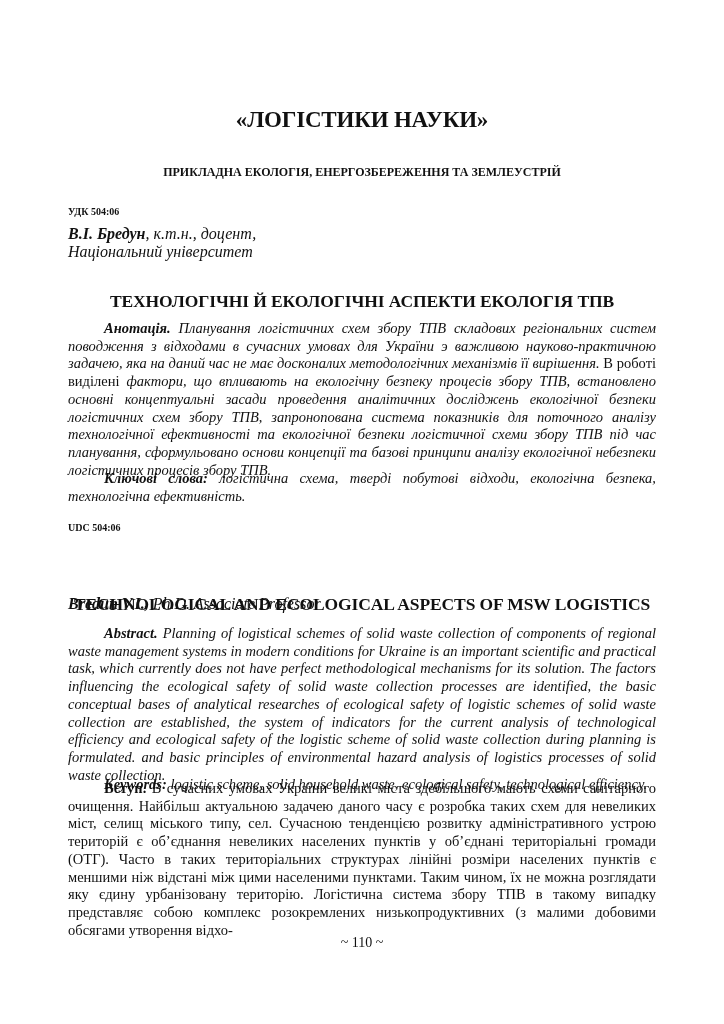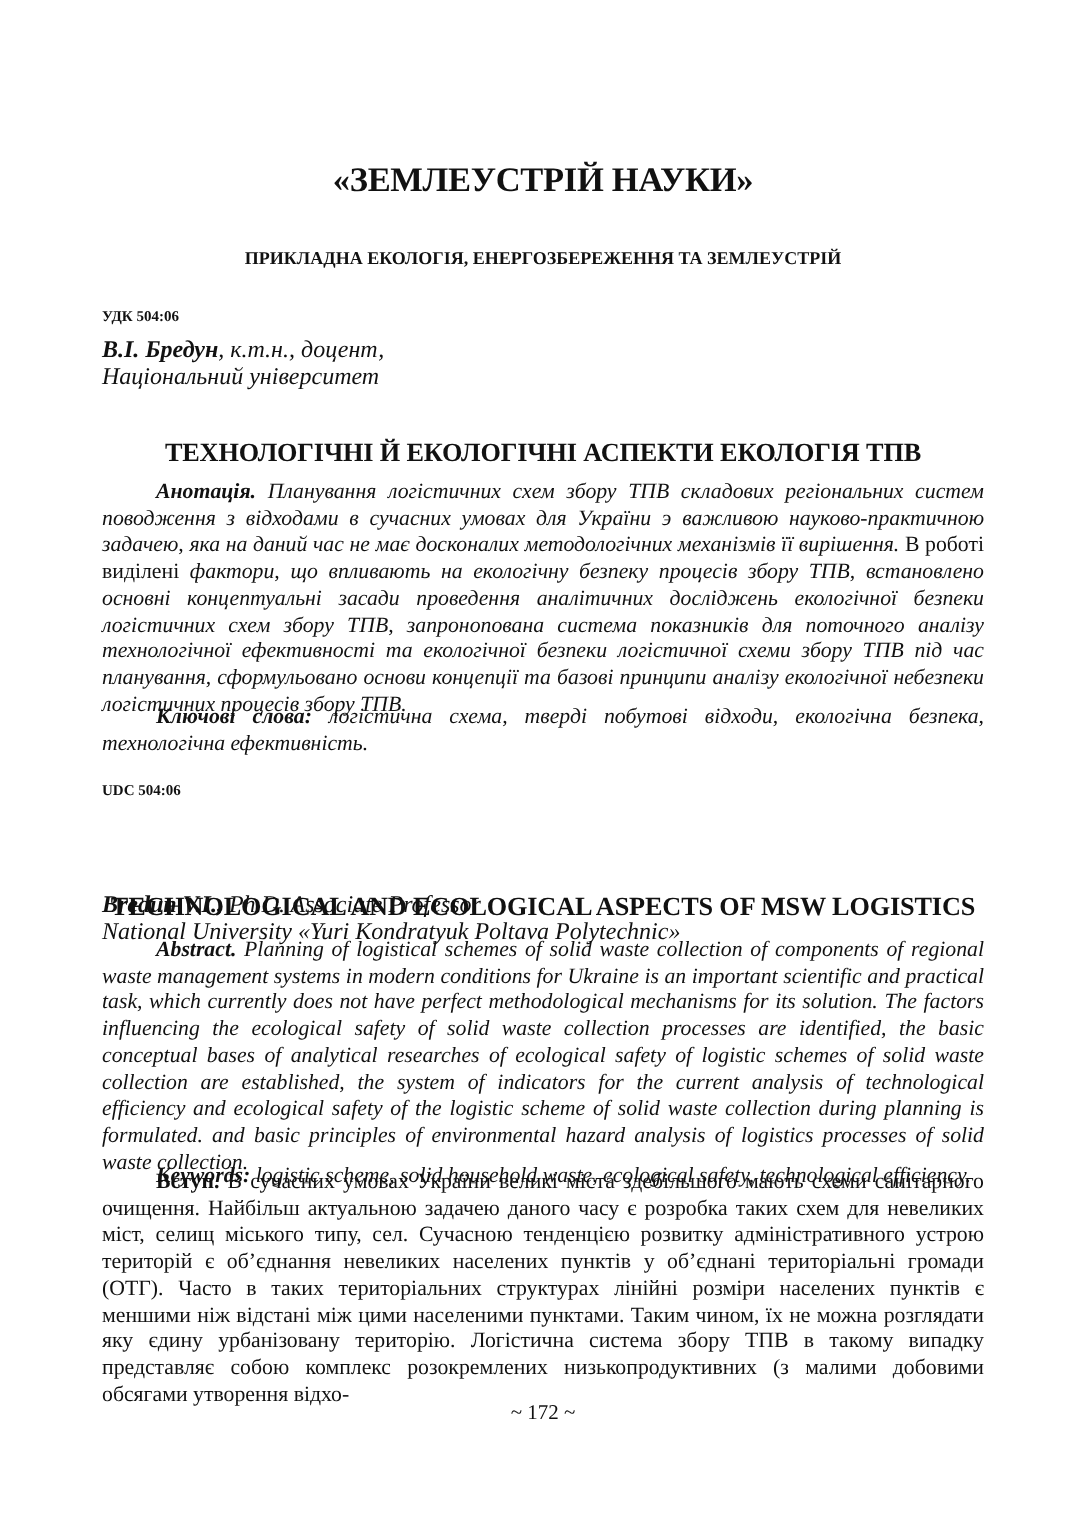--- a/index.html
+++ b/index.html
@@ -28,21 +28,21 @@
   .para.ital { font-style: italic; }
   .para .lbl { font-weight: bold; }
   .para .up { font-style: normal; }
   .page-num { top: 935px; text-align: center; font-size: 14px; }
 </style>
 </head>
 <body>
 
 <div class="page">
 
-  <div class="abs section-title">«ЗЕМЛЕУСТРІЙ НАУКИ»</div>
+  <div class="abs section-title">«ЛОГІСТИКИ НАУКИ»</div>
   <div class="abs subsection-title">ПРИКЛАДНА ЕКОЛОГІЯ, ЕНЕРГОЗБЕРЕЖЕННЯ ТА ЗЕМЛЕУСТРІЙ</div>
 
   <div class="abs udc" style="top:206px;">УДК 504:06</div>
 
   <div class="abs author-block" style="top:225px;">
     <div><b>В.І. Бредун</b><span>, к.т.н., доцент,</span></div>
     <div>Національний університет</div>
   </div>
 
   <div class="abs article-title" style="top:291px;">ТЕХНОЛОГІЧНІ Й ЕКОЛОГІЧНІ АСПЕКТИ ЕКОЛОГІЯ ТПВ</div>
@@ -52,31 +52,30 @@
   </div>
 
   <div class="abs para ital" style="top:470px;">
     <span class="lbl">Ключові слова:</span><span> логістична схема, тверді побутові відходи, екологічна безпека, технологічна ефективність.</span>
   </div>
 
   <div class="abs udc" style="top:522px;">UDC 504:06</div>
 
   <div class="abs author-block" style="top:572px;margin-top:23px;">
     <div><b>Bredun V.I.,</b><span> Ph.D. Associate Professor</span></div>
-    <div>National University «Yuri Kondratyuk Poltava Polytechnic»</div>
   </div>
 
   <div class="abs article-title" style="top:594px;">TECHNOLOGICAL AND ECOLOGICAL ASPECTS OF MSW LOGISTICS</div>
 
   <div class="abs para ital" style="top:625px;">
     <span class="lbl">Abstract.</span><span> Planning of logistical schemes of solid waste collection of components of regional waste management systems in modern conditions for Ukraine is an important scientific and practical task, which currently does not have perfect methodological mechanisms for its solution. The factors influencing the ecological safety of solid waste collection processes are identified, the basic conceptual bases of analytical researches of ecological safety of logistic schemes of solid waste collection are established, the system of indicators for the current analysis of technological efficiency and ecological safety of the logistic scheme of solid waste collection during planning is formulated. and basic principles of environmental hazard analysis of logistics processes of solid waste collection.</span>
   </div>
 
   <div class="abs para ital" style="top:776px;">
     <span class="lbl">Keywords:</span><span> logistic scheme, solid household waste, ecological safety, technological efficiency.</span>
   </div>
 
   <div class="abs para" style="top:780px;">
     <span class="lbl">Вступ.</span><span> В сучасних умовах України великі міста здебільшого мають схеми санітарного очищення. Найбільш актуальною задачею даного часу є розробка таких схем для невеликих міст, селищ міського типу, сел. Сучасною тенденцією розвитку адміністративного устрою територій є об’єднання невеликих населених пунктів у об’єднані територіальні громади (ОТГ). Часто в таких територіальних структурах лінійні розміри населених пунктів є меншими ніж відстані між цими населеними пунктами. Таким чином, їх не можна розглядати яку єдину урбанізовану територію. Логістична система збору ТПВ в такому випадку представляє собою комплекс розокремлених низькопродуктивних (з малими добовими обсягами утворення відхо-</span>
   </div>
 
-  <div class="abs page-num">~ 172 ~</div>
+  <div class="abs page-num">~ 110 ~</div>
 </div>
 
 </body></html>

